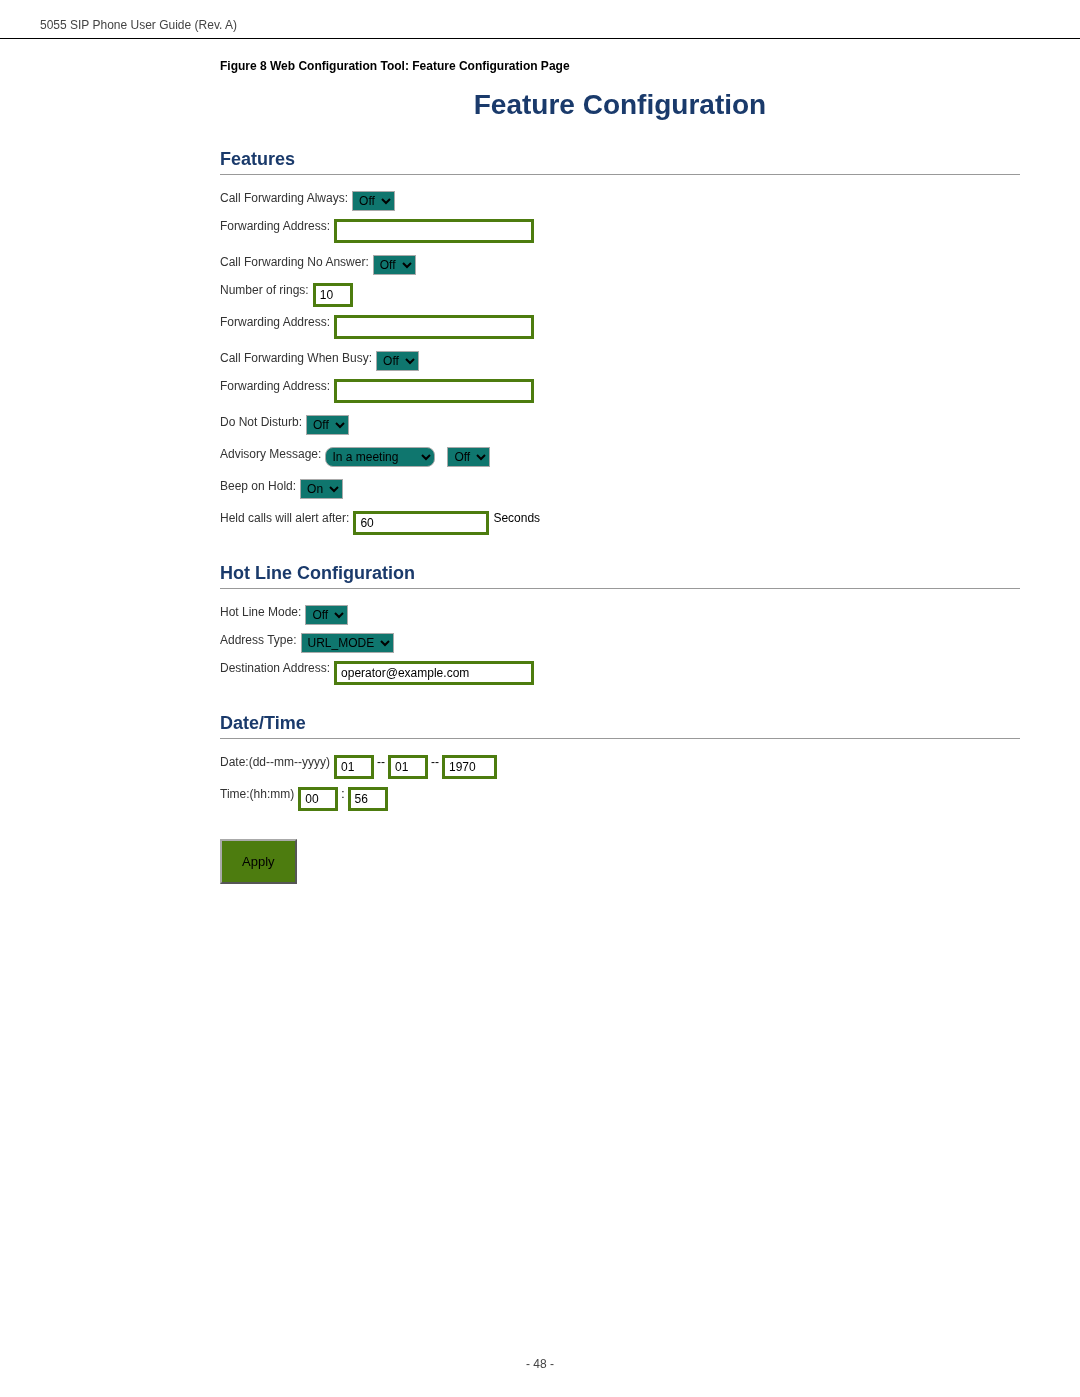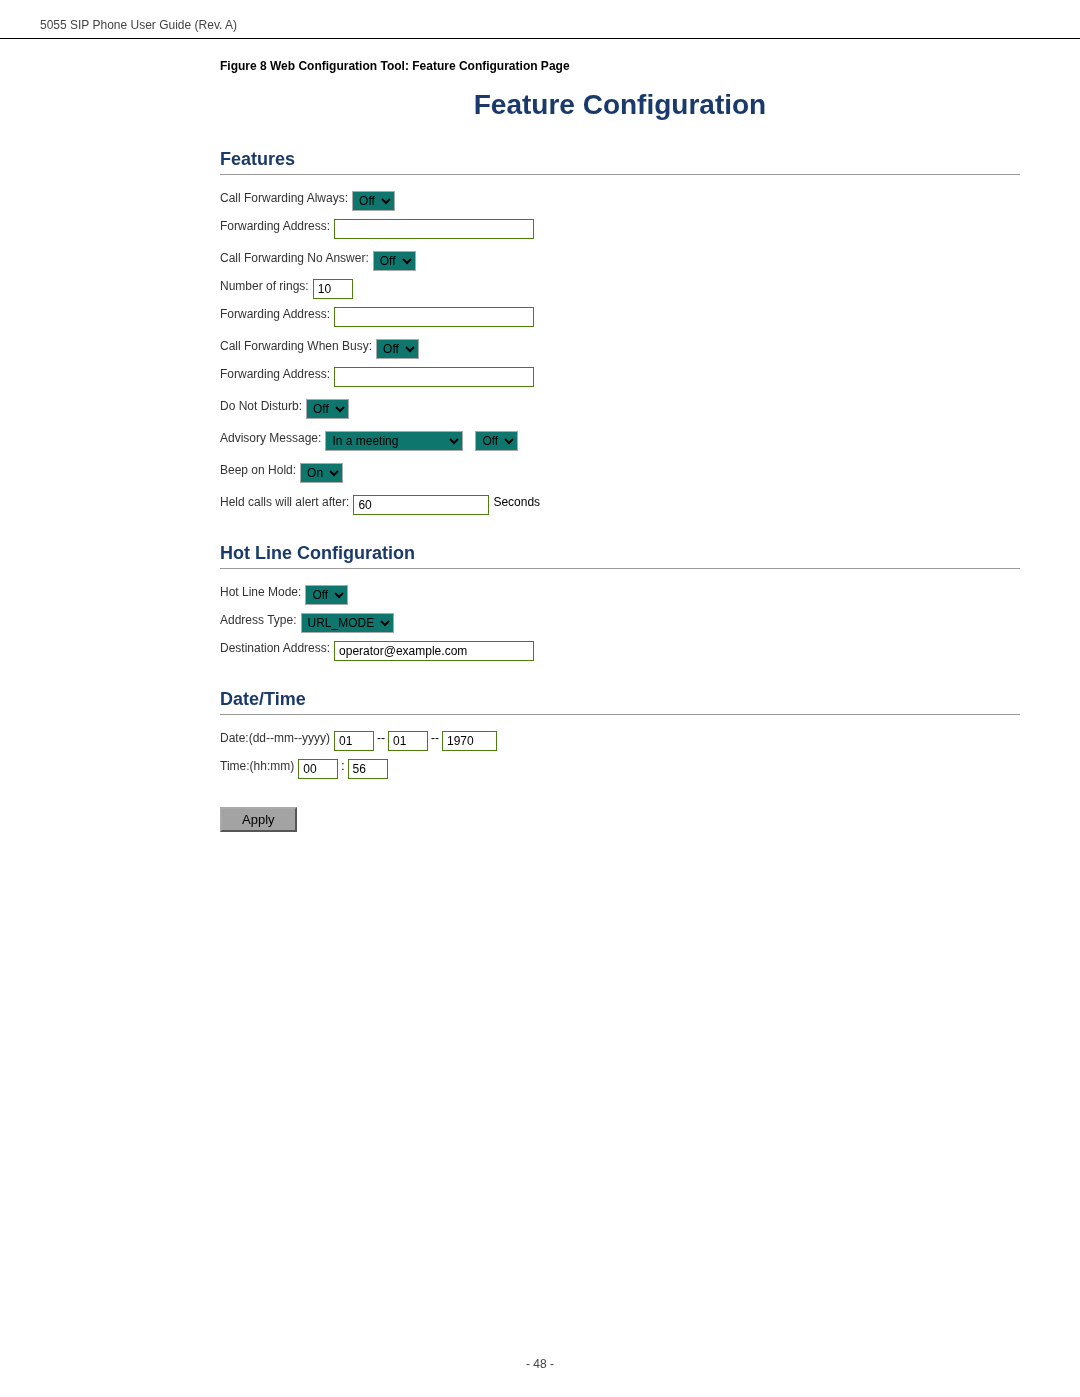--- a/index.html
+++ b/index.html
@@ -60,21 +60,21 @@
     }
 
     .form-label {
       font-size: 12px;
       color: #333;
       margin-right: 4px;
       white-space: nowrap;
     }
 
     input[type="text"] {
-      border: 1px solid #4d7c0f;
+      border: 3px solid #4d7c0f;
       padding: 2px 4px;
       font-size: 12px;
       background: #fff;
     }
 
     input.wide {
       width: 200px;
     }
 
     input.medium {
@@ -95,23 +95,23 @@
       background: #0f766e;
       padding: 1px 2px;
     }
 
     .sep {
       margin: 0 4px;
       font-size: 12px;
     }
 
     .apply-btn {
-      background: #a3a3a3;
+      background: #4d7c0f;
       border: 2px outset #aaa;
-      padding: 3px 20px;
+      padding: 13px 20px;
       font-size: 13px;
       cursor: pointer;
       font-weight: normal;
     }
 
     .page-footer {
       position: absolute;
       bottom: 26px;
       width: 100%;
       text-align: center;
@@ -191,21 +191,21 @@
       <select>
         <option>Off</option>
         <option>On</option>
       </select>
     </div>
 
     <div style="margin-top:12px;"></div>
 
     <div class="form-row">
       <span class="form-label">Advisory Message:</span>
-      <select style="width:138px;">
+      <select style="width:110px;border-radius:8px;">
         <option>In a meeting</option>
         <option>Out of office</option>
         <option>On vacation</option>
         <option>Other</option>
       </select>
       <span style="margin:0 6px;"></span>
       <select>
         <option>Off</option>
         <option>On</option>
       </select>

